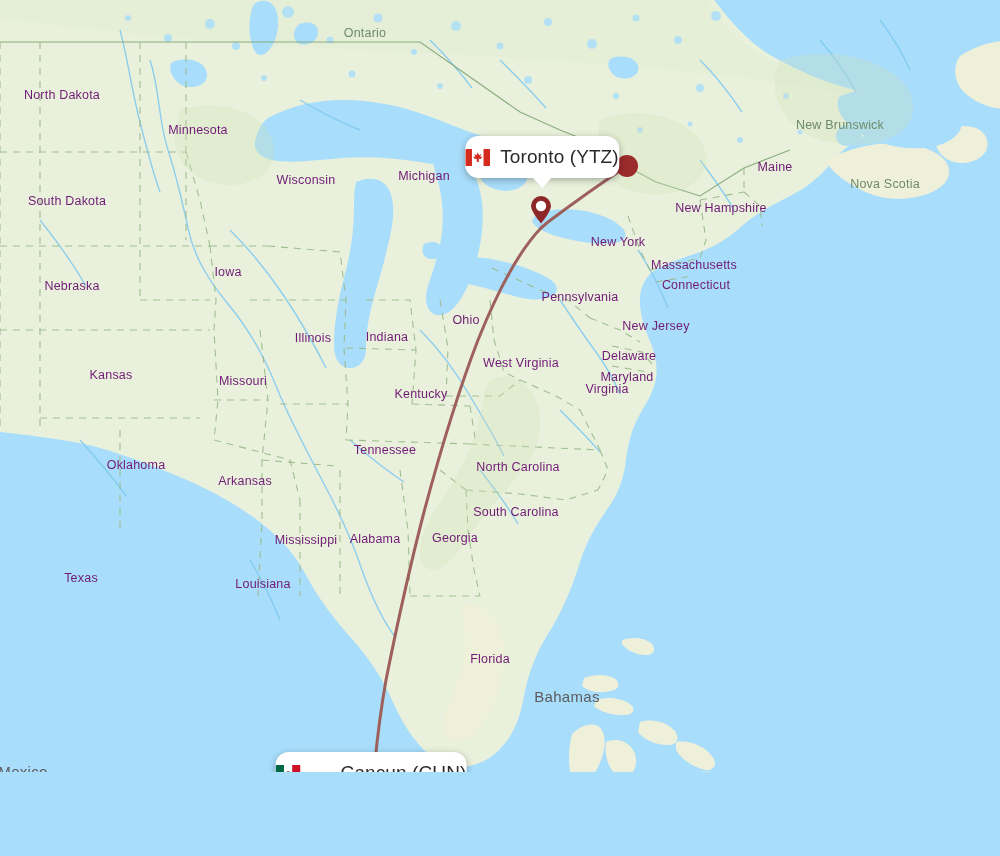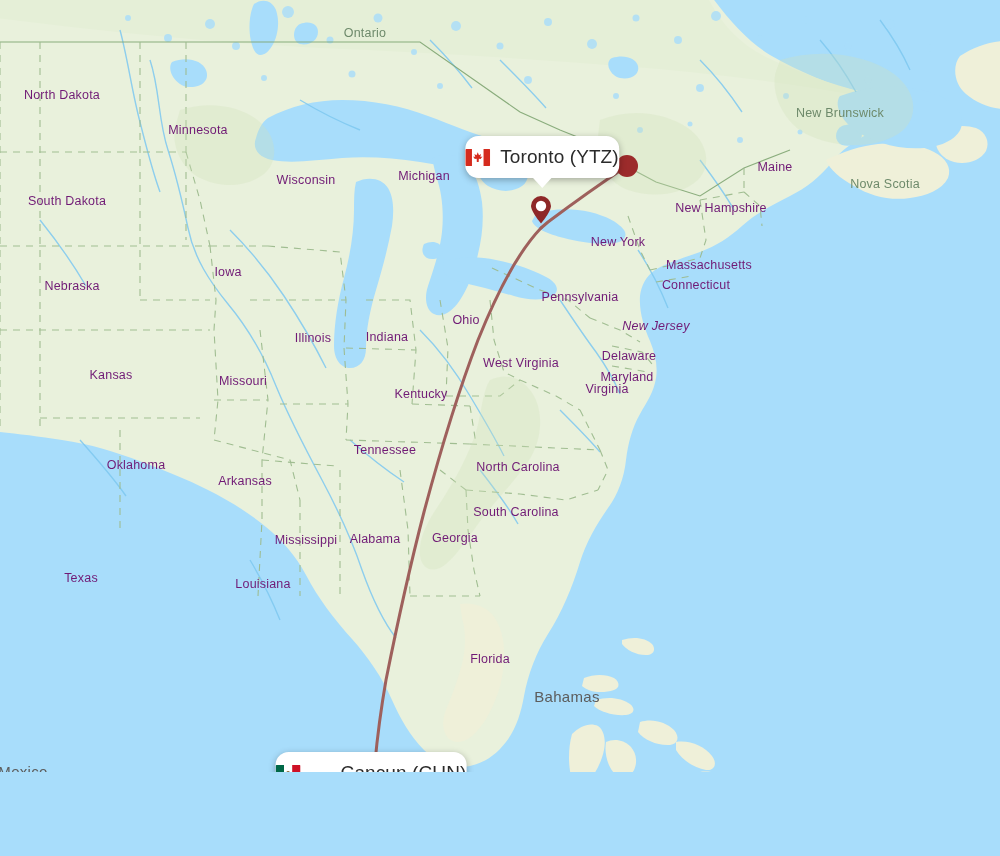--- a/index.html
+++ b/index.html
@@ -323,36 +323,36 @@
         <path fill="none" stroke="#9e605c" stroke-width="3" stroke-linecap="round" d="M 541,228 C 520,250 498,290 478,340
                  C 458,392 440,452 424,512
                  C 410,566 398,620 386,680
                  C 378,726 372,782 371,833"></path>
       </g>
     </g>
   </svg>
 
   <div id="labels-layer">
       <div class="lbl lbl-prov" style="left: 365px; top: 33px;">Ontario</div>
-      <div class="lbl lbl-prov" style="left: 840px; top: 113px;">New Brunswick</div>
+      <div class="lbl lbl-prov" style="left: 840px; top: 125px;">New Brunswick</div>
       <div class="lbl lbl-prov" style="left: 885px; top: 184px;">Nova Scotia</div>
       <div class="lbl lbl-state" style="left: 62px; top: 95px;">North Dakota</div>
       <div class="lbl lbl-state" style="left: 198px; top: 130px;">Minnesota</div>
       <div class="lbl lbl-state" style="left: 306px; top: 180px;">Wisconsin</div>
       <div class="lbl lbl-state" style="left: 424px; top: 176px;">Michigan</div>
       <div class="lbl lbl-state" style="left: 67px; top: 201px;">South Dakota</div>
       <div class="lbl lbl-state" style="left: 228px; top: 272px;">Iowa</div>
       <div class="lbl lbl-state" style="left: 72px; top: 286px;">Nebraska</div>
       <div class="lbl lbl-state" style="left: 618px; top: 242px;">New York</div>
-      <div class="lbl lbl-state" style="left: 709px; top: 265px;">Massachusetts</div>
+      <div class="lbl lbl-state" style="left: 694px; top: 265px;">Massachusetts</div>
       <div class="lbl lbl-state" style="left: 696px; top: 285px;">Connecticut</div>
       <div class="lbl lbl-state" style="left: 721px; top: 208px;">New Hampshire</div>
       <div class="lbl lbl-state" style="left: 775px; top: 167px;">Maine</div>
       <div class="lbl lbl-state" style="left: 580px; top: 297px;">Pennsylvania</div>
-      <div class="lbl lbl-state" style="left: 656px; top: 326px; font-style: italic;">New Jersey</div>
+      <div class="lbl lbl-state" style="left: 656px; top: 326px;">New Jersey</div>
       <div class="lbl lbl-state" style="left: 629px; top: 356px;">Delaware</div>
       <div class="lbl lbl-state" style="left: 627px; top: 377px;">Maryland</div>
       <div class="lbl lbl-state" style="left: 466px; top: 320px;">Ohio</div>
       <div class="lbl lbl-state" style="left: 387px; top: 337px;">Indiana</div>
       <div class="lbl lbl-state" style="left: 313px; top: 338px;">Illinois</div>
       <div class="lbl lbl-state" style="left: 521px; top: 363px;">West Virginia</div>
       <div class="lbl lbl-state" style="left: 563px; top: 389px; margin-left: 44px;">Virginia</div>
       <div class="lbl lbl-state" style="left: 421px; top: 394px;">Kentucky</div>
       <div class="lbl lbl-state" style="left: 243px; top: 381px;">Missouri</div>
       <div class="lbl lbl-state" style="left: 111px; top: 375px;">Kansas</div>

